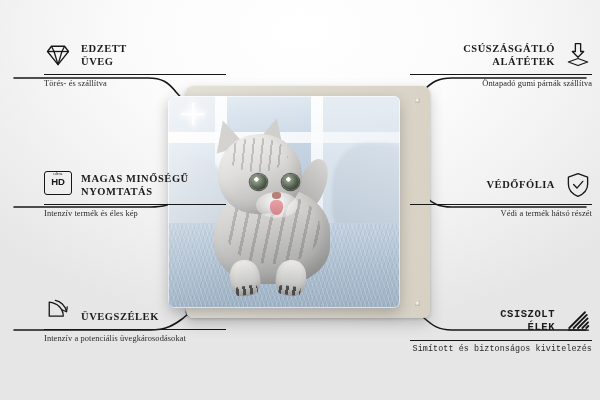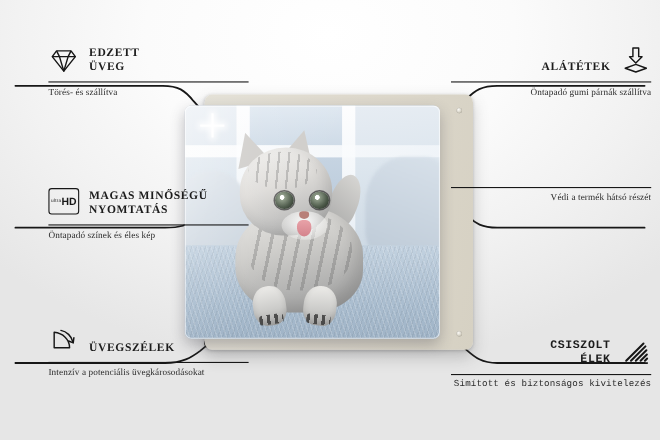--- a/index.html
+++ b/index.html
@@ -238,22 +238,22 @@
     margin-top: 3px;
     letter-spacing: 0.1px;
   }
   .f-icon { flex: 0 0 auto; width: 28px; height: 28px; }
   .f-icon svg { display: block; width: 28px; height: 28px; }
 
   .hd-badge {
     width: 26px; height: 22px;
     border: 1.4px solid #171717;
     border-radius: 3px;
-    display: flex; flex-direction: row;
-    align-items: center; justify-content: center;
+    display: flex; flex-direction: column;
+    align-items: center; 
     line-height: 1;
   }
   .hd-badge .hd-top {
     font-size: 4.3px; letter-spacing: 0.2px; color: #171717;
     font-family: "Liberation Sans", sans-serif;
   }
   .hd-badge .hd-main {
     font-size: 9.5px; font-weight: bold; color: #171717;
     font-family: "Liberation Sans", sans-serif;
     margin-top: 0.5px;
@@ -362,21 +362,21 @@
           <span class="hd-top">ultra</span>
           <span class="hd-main">HD</span>
         </span>
       </span>
       <span class="f-title">
         <span>MAGAS MINŐSÉGŰ</span><br>
         <span>NYOMTATÁS</span>
       </span>
     </div>
     <div class="f-rule"></div>
-    <div class="f-sub">Öntapadó színek és éles kép</div>
+    <div class="f-sub">Intenzív termék és éles kép</div>
   </div>
 
   <div class="feature left" id="feat-rounded-edges">
     <div class="f-head">
       <span class="f-icon">
         <svg viewBox="0 0 32 32">
           <g fill="none" stroke="#171717" stroke-width="1.5" stroke-linejoin="round" stroke-linecap="round">
             <path d="M6 7 V23 H22 C22 14 15 8 6 7 Z"></path>
             <path d="M13 5 C19 6 24 11 25.5 17"></path>
             <path d="M26.5 12.5 L25.8 18 L21 16"></path>
@@ -396,29 +396,42 @@
     <div class="f-head">
       <span class="f-icon">
         <svg viewBox="0 0 32 32">
           <g fill="none" stroke="#171717" stroke-width="1.5" stroke-linejoin="round">
             <path d="M13 3 H19 V12 H22.5 L16 18.5 L9.5 12 H13 Z"></path>
             <path d="M16 20 L27 24 L16 28 L5 24 Z"></path>
           </g>
         </svg>
       </span>
       <span class="f-title">
-        <br>
+        <span>CSÚSZÁSGÁTLÓ</span><br>
         <span>ALÁTÉTEK</span>
       </span>
     </div>
     <div class="f-rule"></div>
     <div class="f-sub">Öntapadó gumi párnák szállítva</div>
   </div>
 
   <div class="feature right" id="feat-protective-film">
+    <div class="f-head">
+      <span class="f-icon">
+        <svg viewBox="0 0 32 32">
+          <g fill="none" stroke="#171717" stroke-width="1.5" stroke-linejoin="round" stroke-linecap="round">
+            <path d="M16 3 L27 7 V15 C27 22 21.5 26.5 16 29 C10.5 26.5 5 22 5 15 V7 Z"></path>
+            <path d="M11 15.5 L14.8 19.5 L21.5 11.8"></path>
+          </g>
+        </svg>
+      </span>
+      <span class="f-title">
+        <span>VÉDŐFÓLIA</span>
+      </span>
+    </div>
     <div class="f-rule"></div>
     <div class="f-sub">Védi a termék hátsó részét</div>
   </div>
 
   <div class="feature right" id="feat-polished-edges">
     <div class="f-head">
       <span class="f-icon">
         <svg viewBox="0 0 32 32">
           <g stroke="#171717" stroke-width="2.1" stroke-linecap="round">
             <line x1="6" y1="24" x2="24" y2="6"></line>

